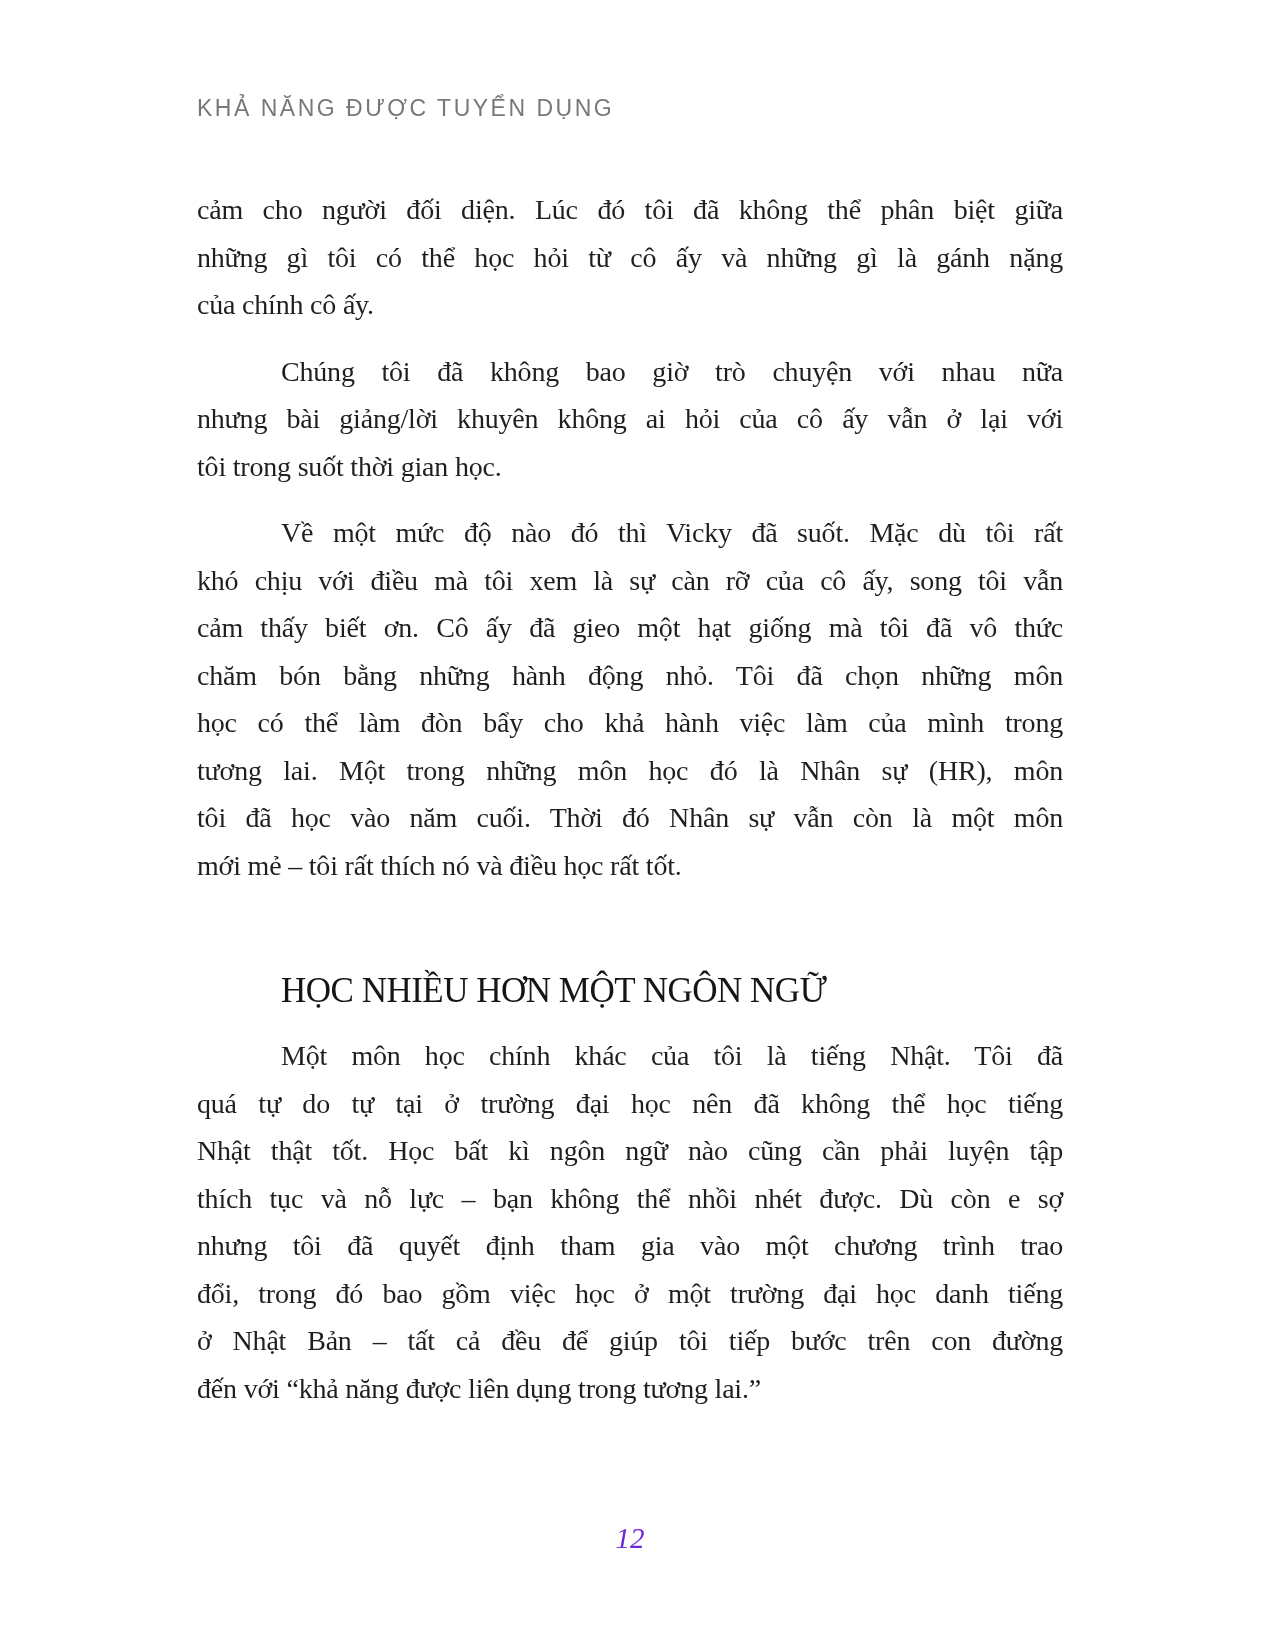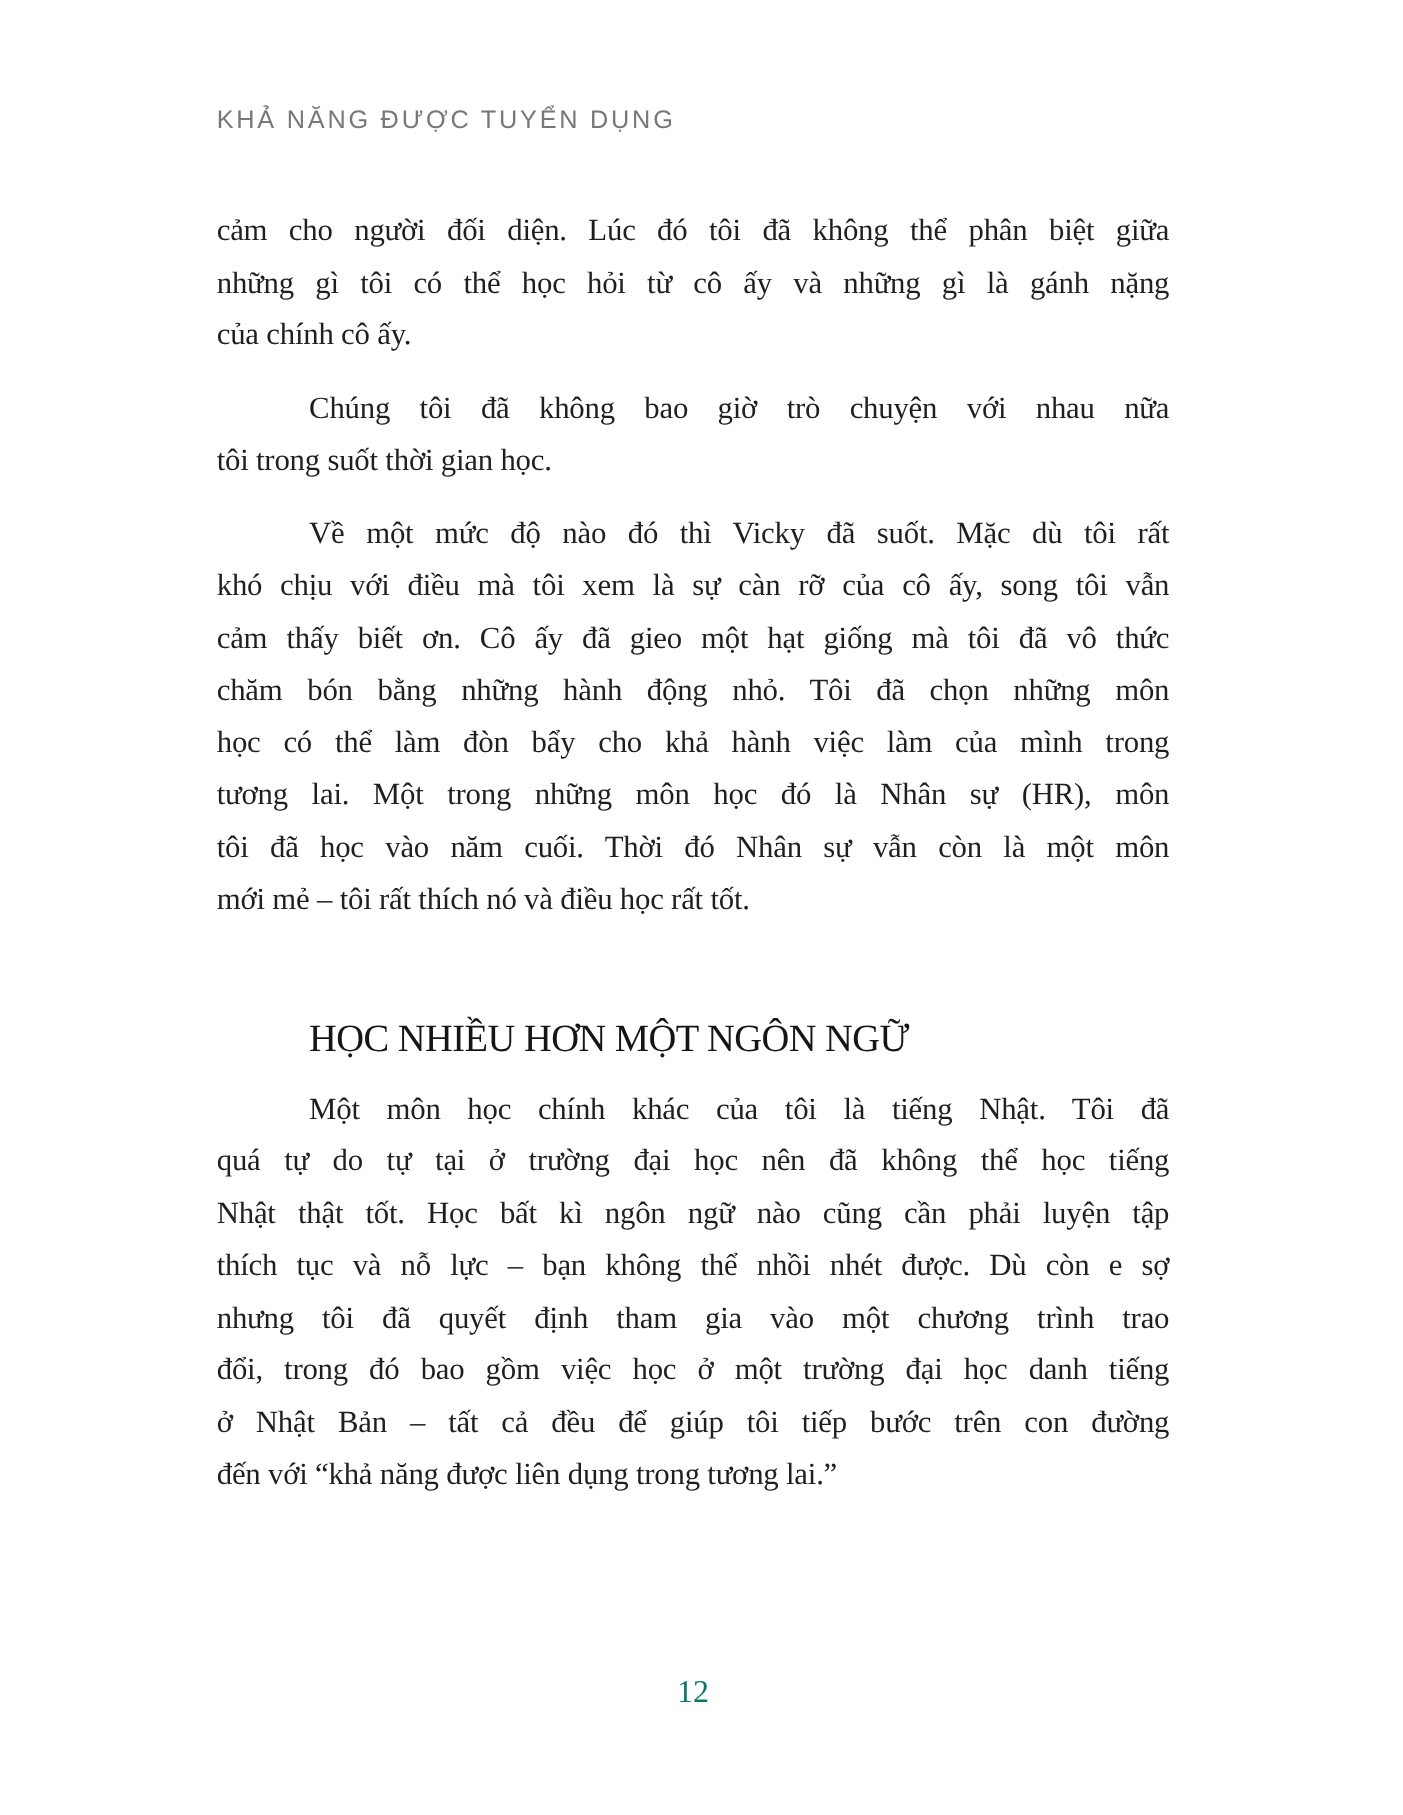--- a/index.html
+++ b/index.html
@@ -53,37 +53,39 @@
     color: #151515;
     white-space: nowrap;
   }
   .page-number {
     position: absolute;
     left: 197px;
     width: 866px;
     top: 1522px;
     text-align: center;
     font-size: 29px;
-    color: #0f766e;
+    color: #6d28d9;
+    font-style: italic;
   }
 </style>
 </head>
 <body>
 
 <div class="page">
   <div class="running-header">KHẢ NĂNG ĐƯỢC TUYỂN DỤNG</div>
 
   <div class="text-block" id="text-block">
       <div class="para">
         <div class="line">cảm cho người đối diện. Lúc đó tôi đã không thể phân biệt giữa</div>
         <div class="line">những gì tôi có thể học hỏi từ cô ấy và những gì là gánh nặng</div>
         <div class="line last">của chính cô ấy.</div>
       </div>
       <div class="para">
         <div class="line indent">Chúng tôi đã không bao giờ trò chuyện với nhau nữa</div>
+        <div class="line">nhưng bài giảng/lời khuyên không ai hỏi của cô ấy vẫn ở lại với</div>
         <div class="line last">tôi trong suốt thời gian học.</div>
       </div>
       <div class="para">
         <div class="line indent">Về một mức độ nào đó thì Vicky đã suốt. Mặc dù tôi rất</div>
         <div class="line">khó chịu với điều mà tôi xem là sự càn rỡ của cô ấy, song tôi vẫn</div>
         <div class="line">cảm thấy biết ơn. Cô ấy đã gieo một hạt giống mà tôi đã vô thức</div>
         <div class="line">chăm bón bằng những hành động nhỏ. Tôi đã chọn những môn</div>
         <div class="line">học có thể làm đòn bẩy cho khả hành việc làm của mình trong</div>
         <div class="line">tương lai. Một trong những môn học đó là Nhân sự (HR), môn</div>
         <div class="line">tôi đã học vào năm cuối. Thời đó Nhân sự vẫn còn là một môn</div>

